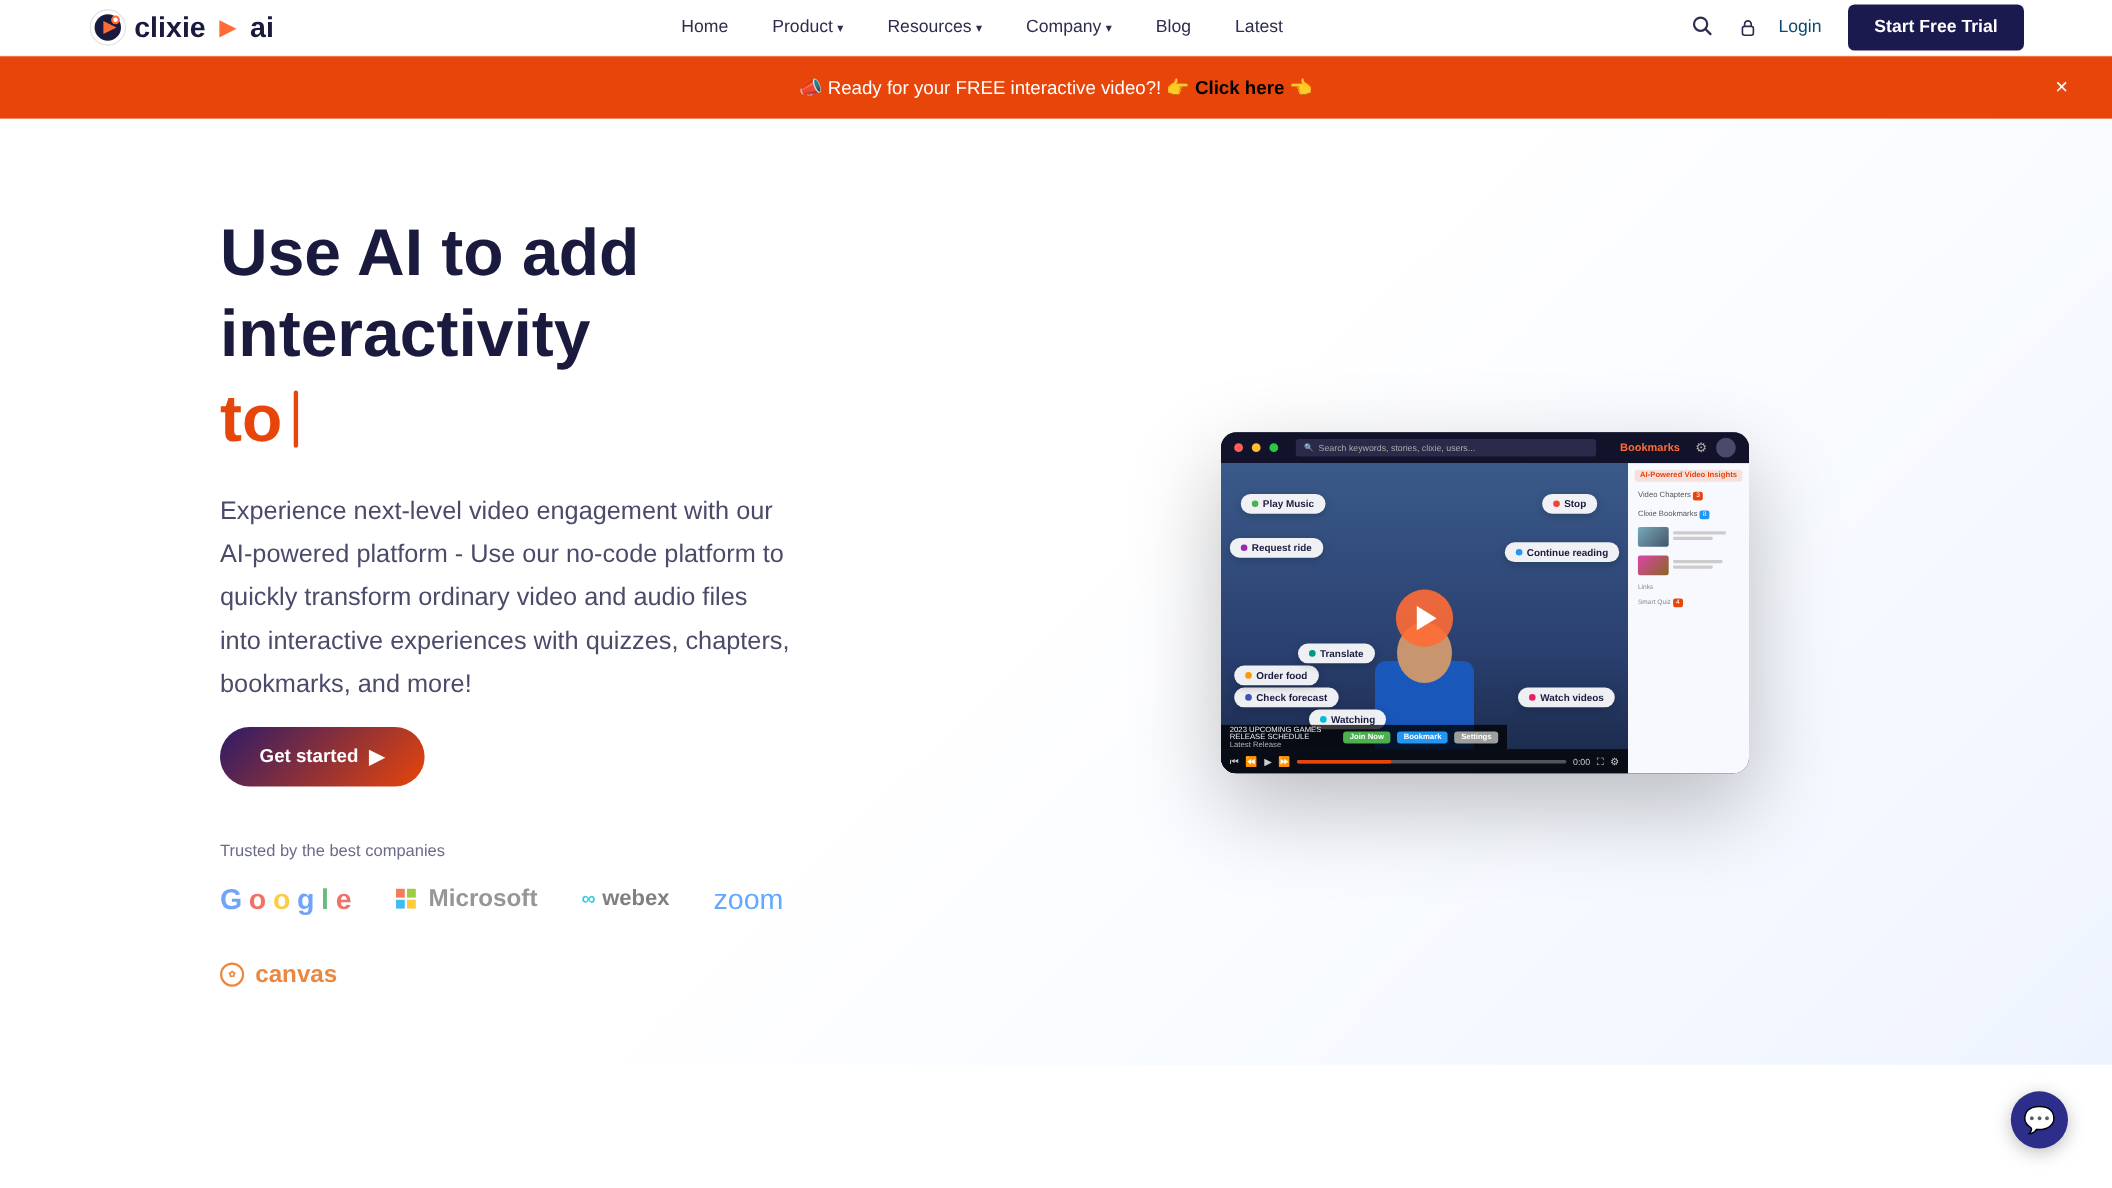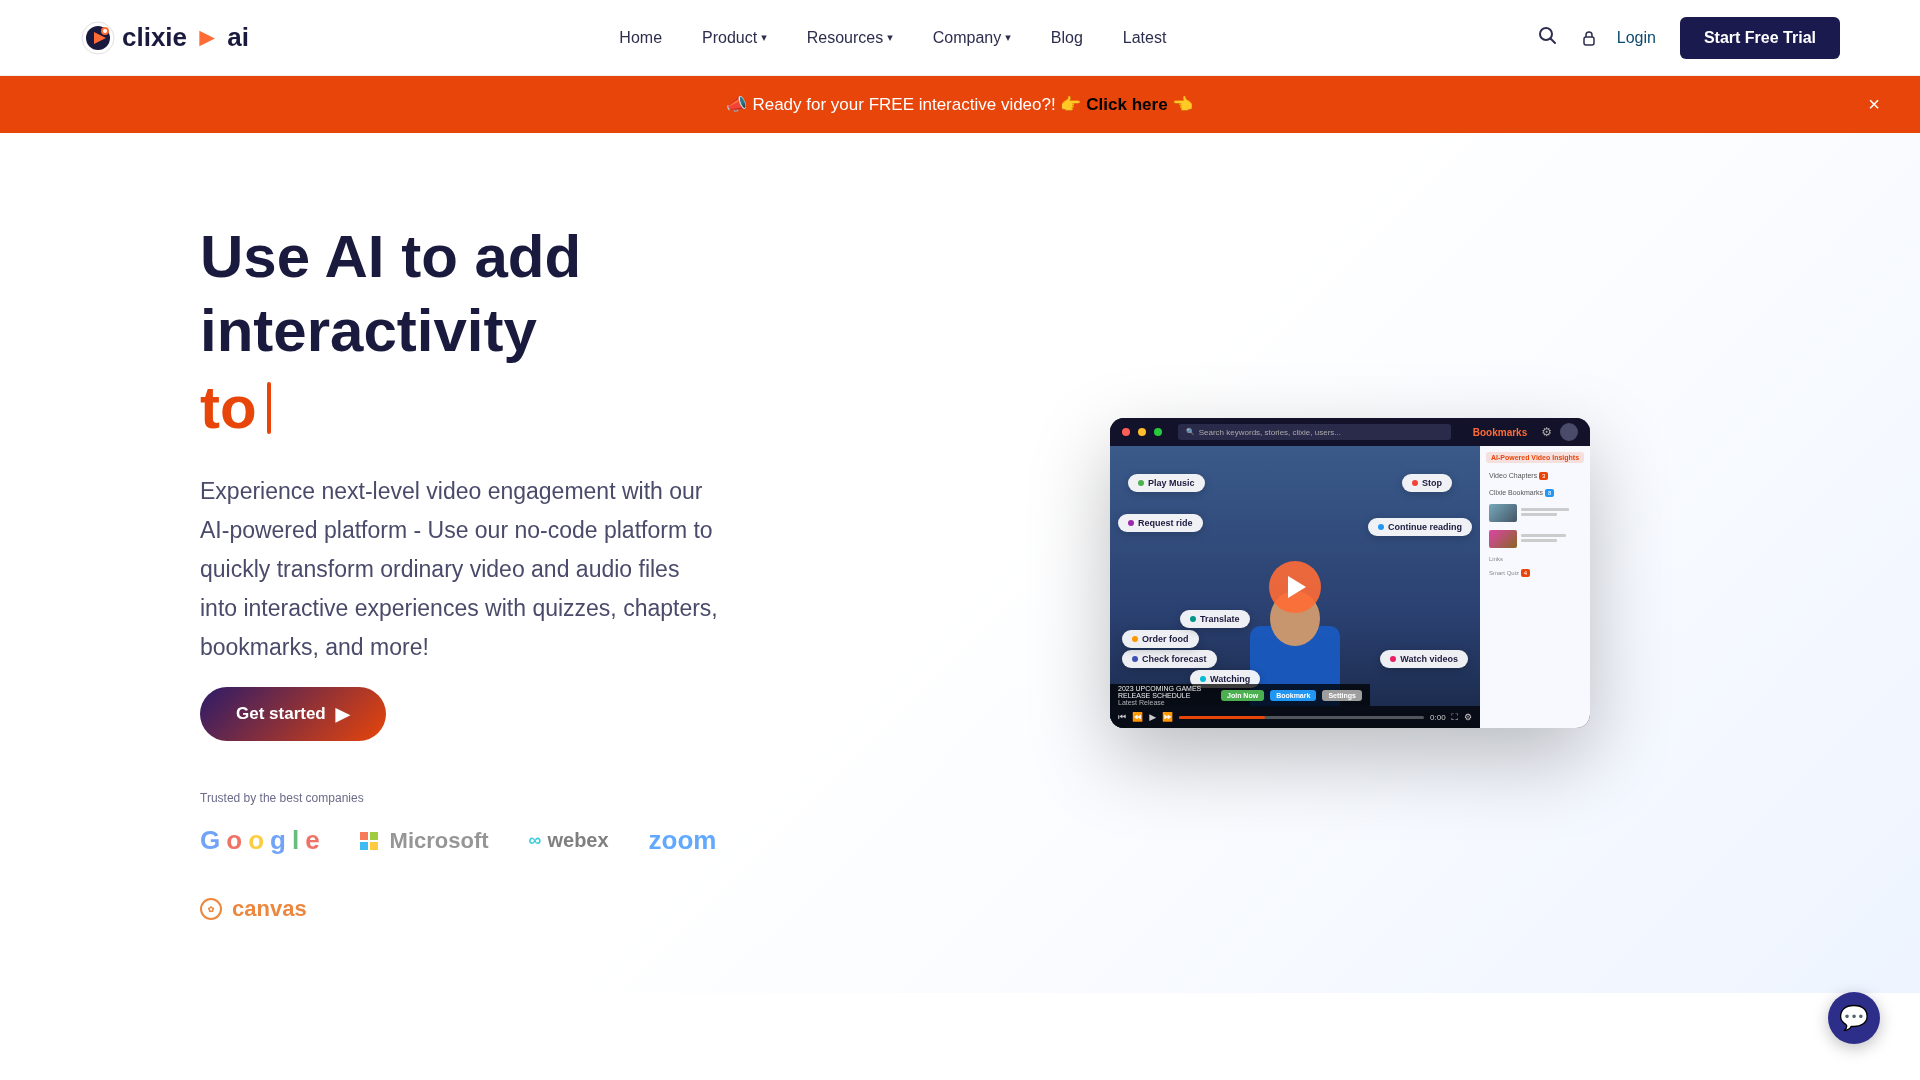--- a/index.html
+++ b/index.html
@@ -4,21 +4,21 @@
   <style>
     * { margin: 0; padding: 0; box-sizing: border-box; }
     body { font-family: -apple-system, BlinkMacSystemFont, 'Segoe UI', sans-serif; background: #fff; width: 1920px; min-height: 1080px; overflow-x: hidden; }
 
     
     .navbar {
       display: flex;
       align-items: center;
       justify-content: space-between;
       padding: 0 80px;
-      height: 76px;
+      height: 51px;
       background: #fff;
       border-bottom: 1px solid #f0f0f0;
       position: relative;
       z-index: 100;
     }
     .nav-logo {
       display: flex;
       align-items: center;
       gap: 6px;
     }
@@ -172,21 +172,21 @@
       align-items: center;
       gap: 10px;
     }
     .get-started-btn .arrow {
       font-size: 18px;
     }
     .trusted-section {
       margin-top: 50px;
     }
     .trusted-text {
-      font-size: 12px;
+      font-size: 15px;
       color: #6b6b8a;
       margin-bottom: 20px;
     }
     .company-logos {
       display: flex;
       align-items: center;
       gap: 40px;
       flex-wrap: wrap;
     }
     .company-logo {
@@ -194,21 +194,21 @@
       font-weight: 700;
       color: #3a3a5a;
       opacity: 0.75;
       display: flex;
       align-items: center;
       gap: 6px;
     }
     .company-logo.google { color: #4285f4; font-style: normal; font-size: 26px; font-family: 'Arial', sans-serif; }
     .company-logo.microsoft { color: #737373; font-size: 22px; }
     .company-logo.webex { color: #555; font-size: 20px; }
-    .company-logo.zoom { color: #2D8CFF; font-size: 26px; font-weight: 700; }
+    .company-logo.zoom { color: #2D8CFF; font-size: 26px; font-weight: 400; }
     .company-logo.canvas { color: #e66000; font-size: 22px; }
 
     
     .hero-visual {
       flex: 1;
       display: flex;
       justify-content: center;
       align-items: center;
       padding-left: 60px;
     }

